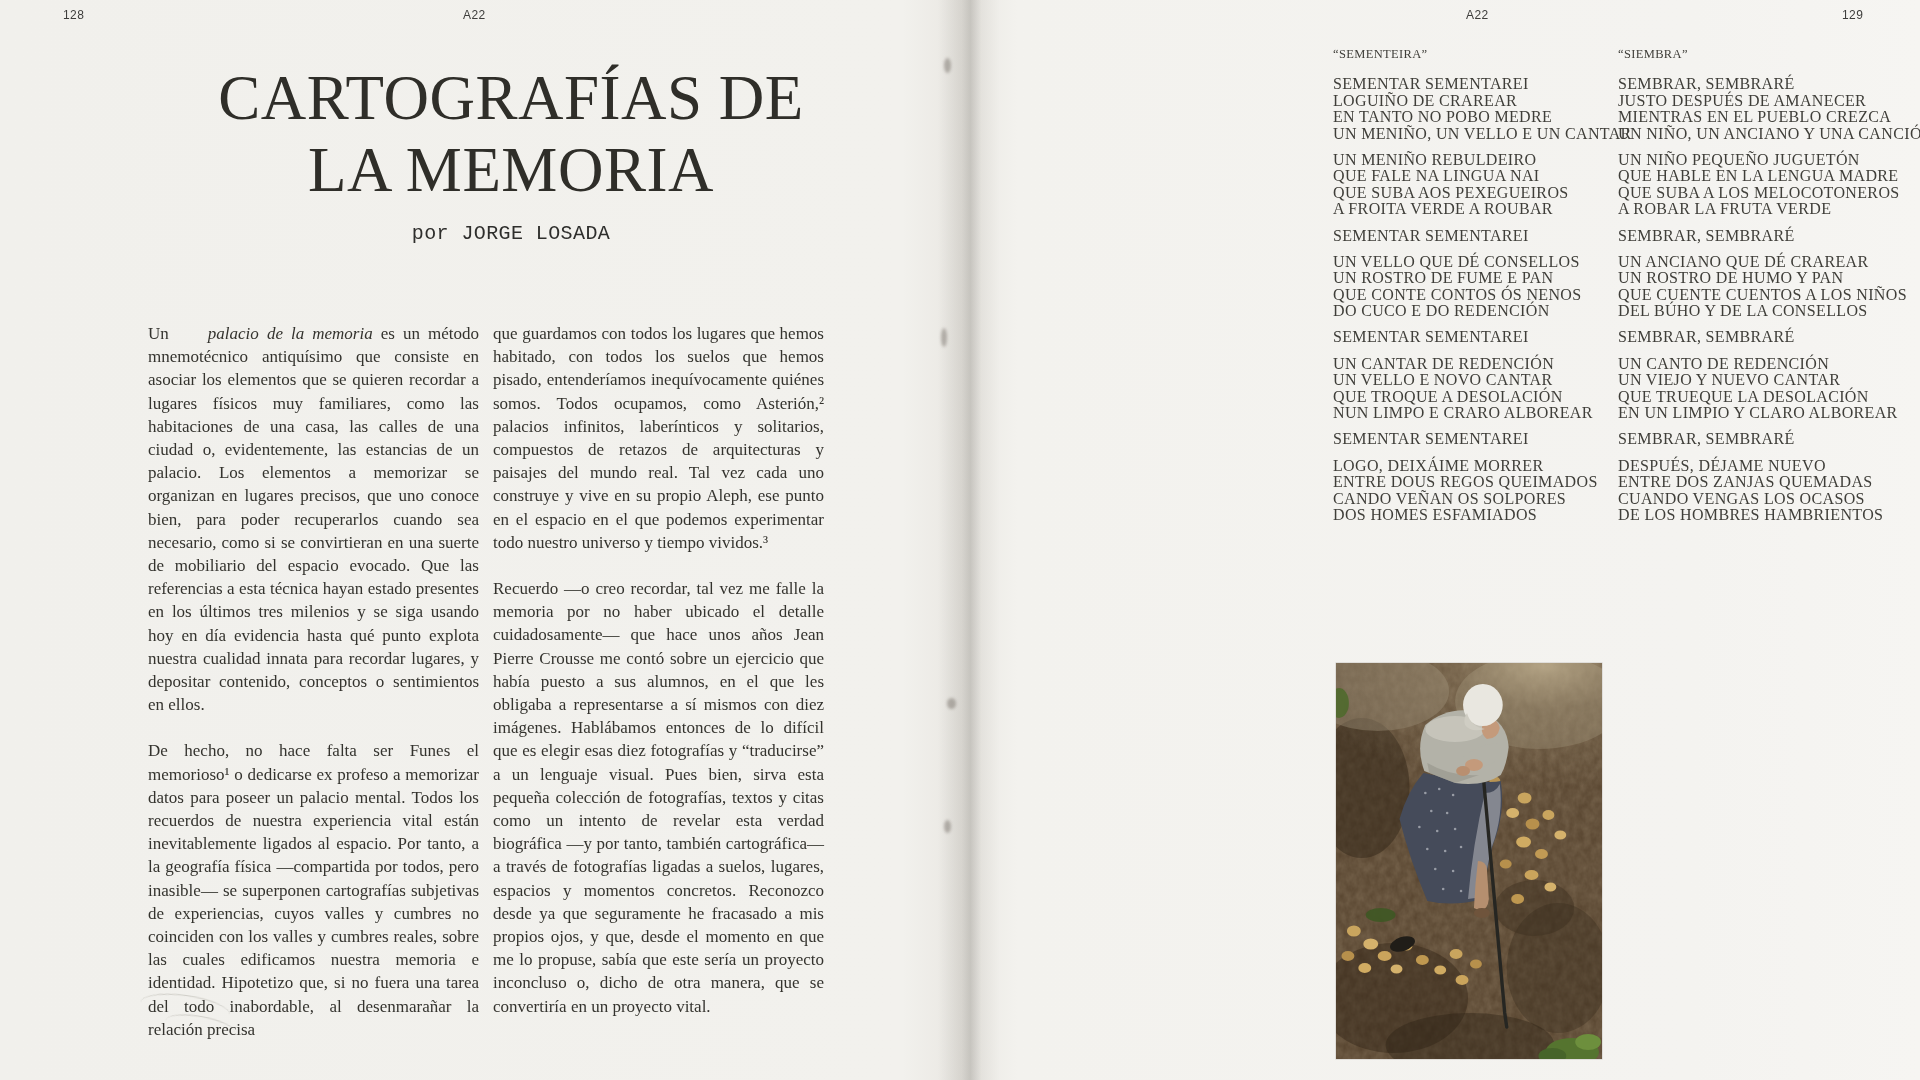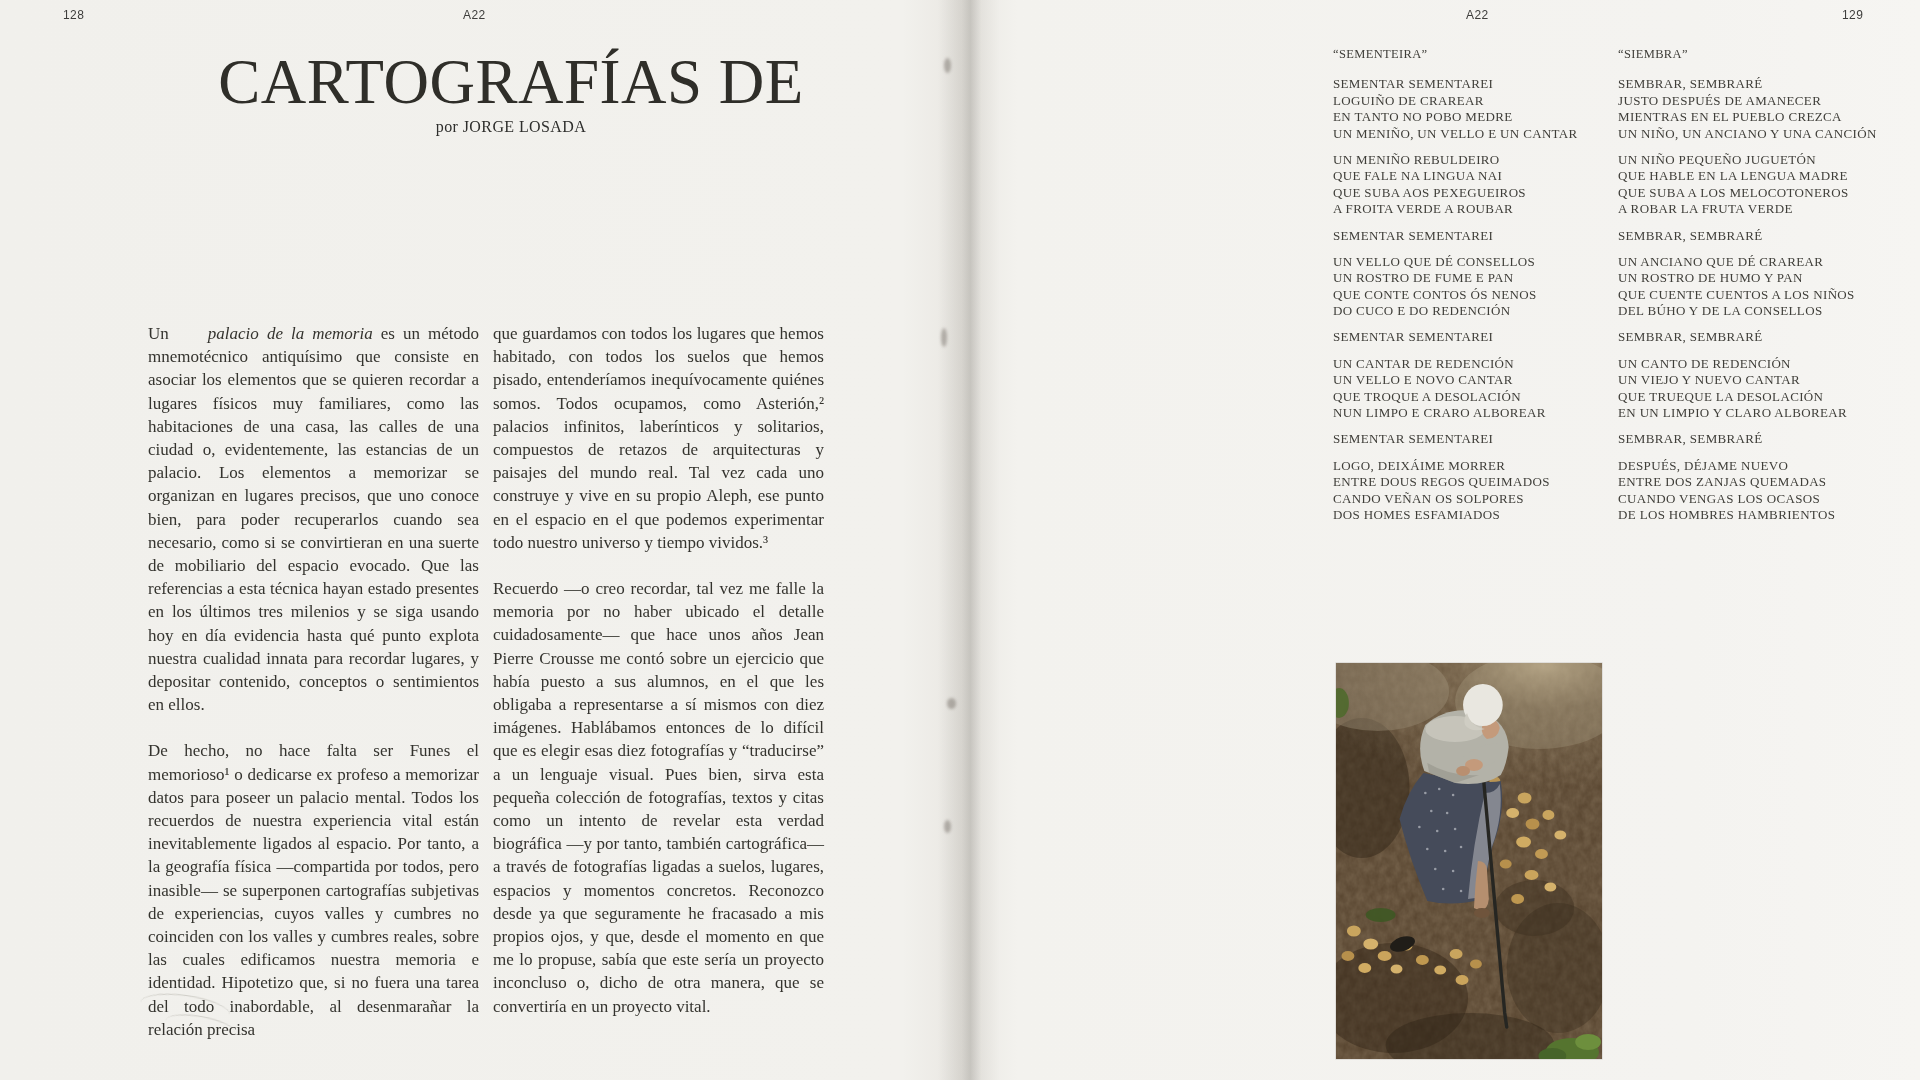--- a/index.html
+++ b/index.html
@@ -39,47 +39,47 @@
     font-size:12px;color:#3d3d3b;letter-spacing:0.4px;
   }
   .num-left{left:63px;}
   .code-left{left:463px;}
   .code-right{left:1466px;}
   .num-right{left:1842px;}
 
   
   .title-block{position:absolute;left:150px;top:46px;width:722px;text-align:center;}
   .article-title{
-    margin:0;font-weight:normal;color:#2f2e29;
+    margin:16px;font-weight:normal;color:#2f2e29;
     font-size:63px;line-height:72px;letter-spacing:0.5px;
   }
   .byline{
-    font-family:Liberation Serif, serif;
-    font-size:16px;color:#2e2e2c;letter-spacing:0.4px;
+    font-family:Liberation Mono, monospace;
+    font-size:20px;color:#2e2e2c;letter-spacing:0.4px;
   }
 
   
   .columns{position:absolute;left:148px;top:322px;width:676px;display:flex;gap:14px;}
   .col{width:331px;
     font-size:17px;line-height:23.2px;color:#34332e;
     text-align:justify;text-justify:inter-word;
   }
   .col p{margin:0 0 23px 0;}
   .col em{font-style:italic;margin-left:31px;}
 
   
   .poem{position:absolute;width:300px;color:#3f3e39;}
   .poem-1{left:1333px;top:46px;}
   .poem-2{left:1618px;top:46px;}
   .poem-title{
     font-size:12.5px;letter-spacing:0.35px;height:16.4px;line-height:16.4px;
     margin:0 0 14px 0;font-weight:normal;
   }
   .poem-line{
-    font-size:13px;letter-spacing:0.35px;
+    font-size:16px;letter-spacing:0.35px;
     height:16.4px;line-height:16.4px;white-space:nowrap;
   }
   .poem-line:empty{height:10px;}
 
   
   .caption{position:absolute;left:1053px;top:471px;width:240px;
     font-family:"Liberation Sans","DejaVu Sans",sans-serif;
     font-size:11.2px;line-height:14.6px;color:#4a4a48;letter-spacing:0.1px;
   }
   .caption-line{white-space:nowrap;}
@@ -92,21 +92,21 @@
 </head>
 <body>
 
 <div class="spread">
 
   <div class="page page-left">
     <span class="runner num-left">128</span>
     <span class="runner code-left">A22</span>
 
     <div class="title-block">
-      <h1 class="article-title"><span>CARTOGRAFÍAS DE</span><br></h1>
+      <h1 class="article-title"><span>CARTOGRAFÍAS DE</span><br><span>LA MEMORIA</span></h1>
       <div class="byline">por JORGE LOSADA</div>
     </div>
 
     <div class="columns">
       <div class="col">
         <p><span>Un </span><em>palacio de la memoria</em><span> es un método mnemotécnico antiquísimo que consiste en asociar los elementos que se quieren recordar a lugares físicos muy familiares, como las habitaciones de una casa, las calles de una ciudad o, evidentemente, las estancias de un palacio. Los elementos a memorizar se organizan en lugares precisos, que uno conoce bien, para poder recuperarlos cuando sea necesario, como si se convirtieran en una suerte de mobiliario del espacio evocado. Que las referencias a esta técnica hayan estado presentes en los últimos tres milenios y se siga usando hoy en día evidencia hasta qué punto explota nuestra cualidad innata para recordar lugares, y depositar contenido, conceptos o sentimientos en ellos.</span></p>
         <p>De hecho, no hace falta ser Funes el memorioso¹ o dedicarse ex profeso a memorizar datos para poseer un palacio mental. Todos los recuerdos de nuestra experiencia vital están inevitablemente ligados al espacio. Por tanto, a la geografía física —compartida por todos, pero inasible— se superponen cartografías subjetivas de experiencias, cuyos valles y cumbres no coinciden con los valles y cumbres reales, sobre las cuales edificamos nuestra memoria e identidad. Hipotetizo que, si no fuera una tarea del todo inabordable, al desenmarañar la relación precisa</p>
       </div>
       <div class="col">
         <p>que guardamos con todos los lugares que hemos habitado, con todos los suelos que hemos pisado, entenderíamos inequívocamente quiénes somos. Todos ocupamos, como Asterión,² palacios infinitos, laberínticos y solitarios, compuestos de retazos de arquitecturas y paisajes del mundo real. Tal vez cada uno construye y vive en su propio Aleph, ese punto en el espacio en el que podemos experimentar todo nuestro universo y tiempo vividos.³</p>

